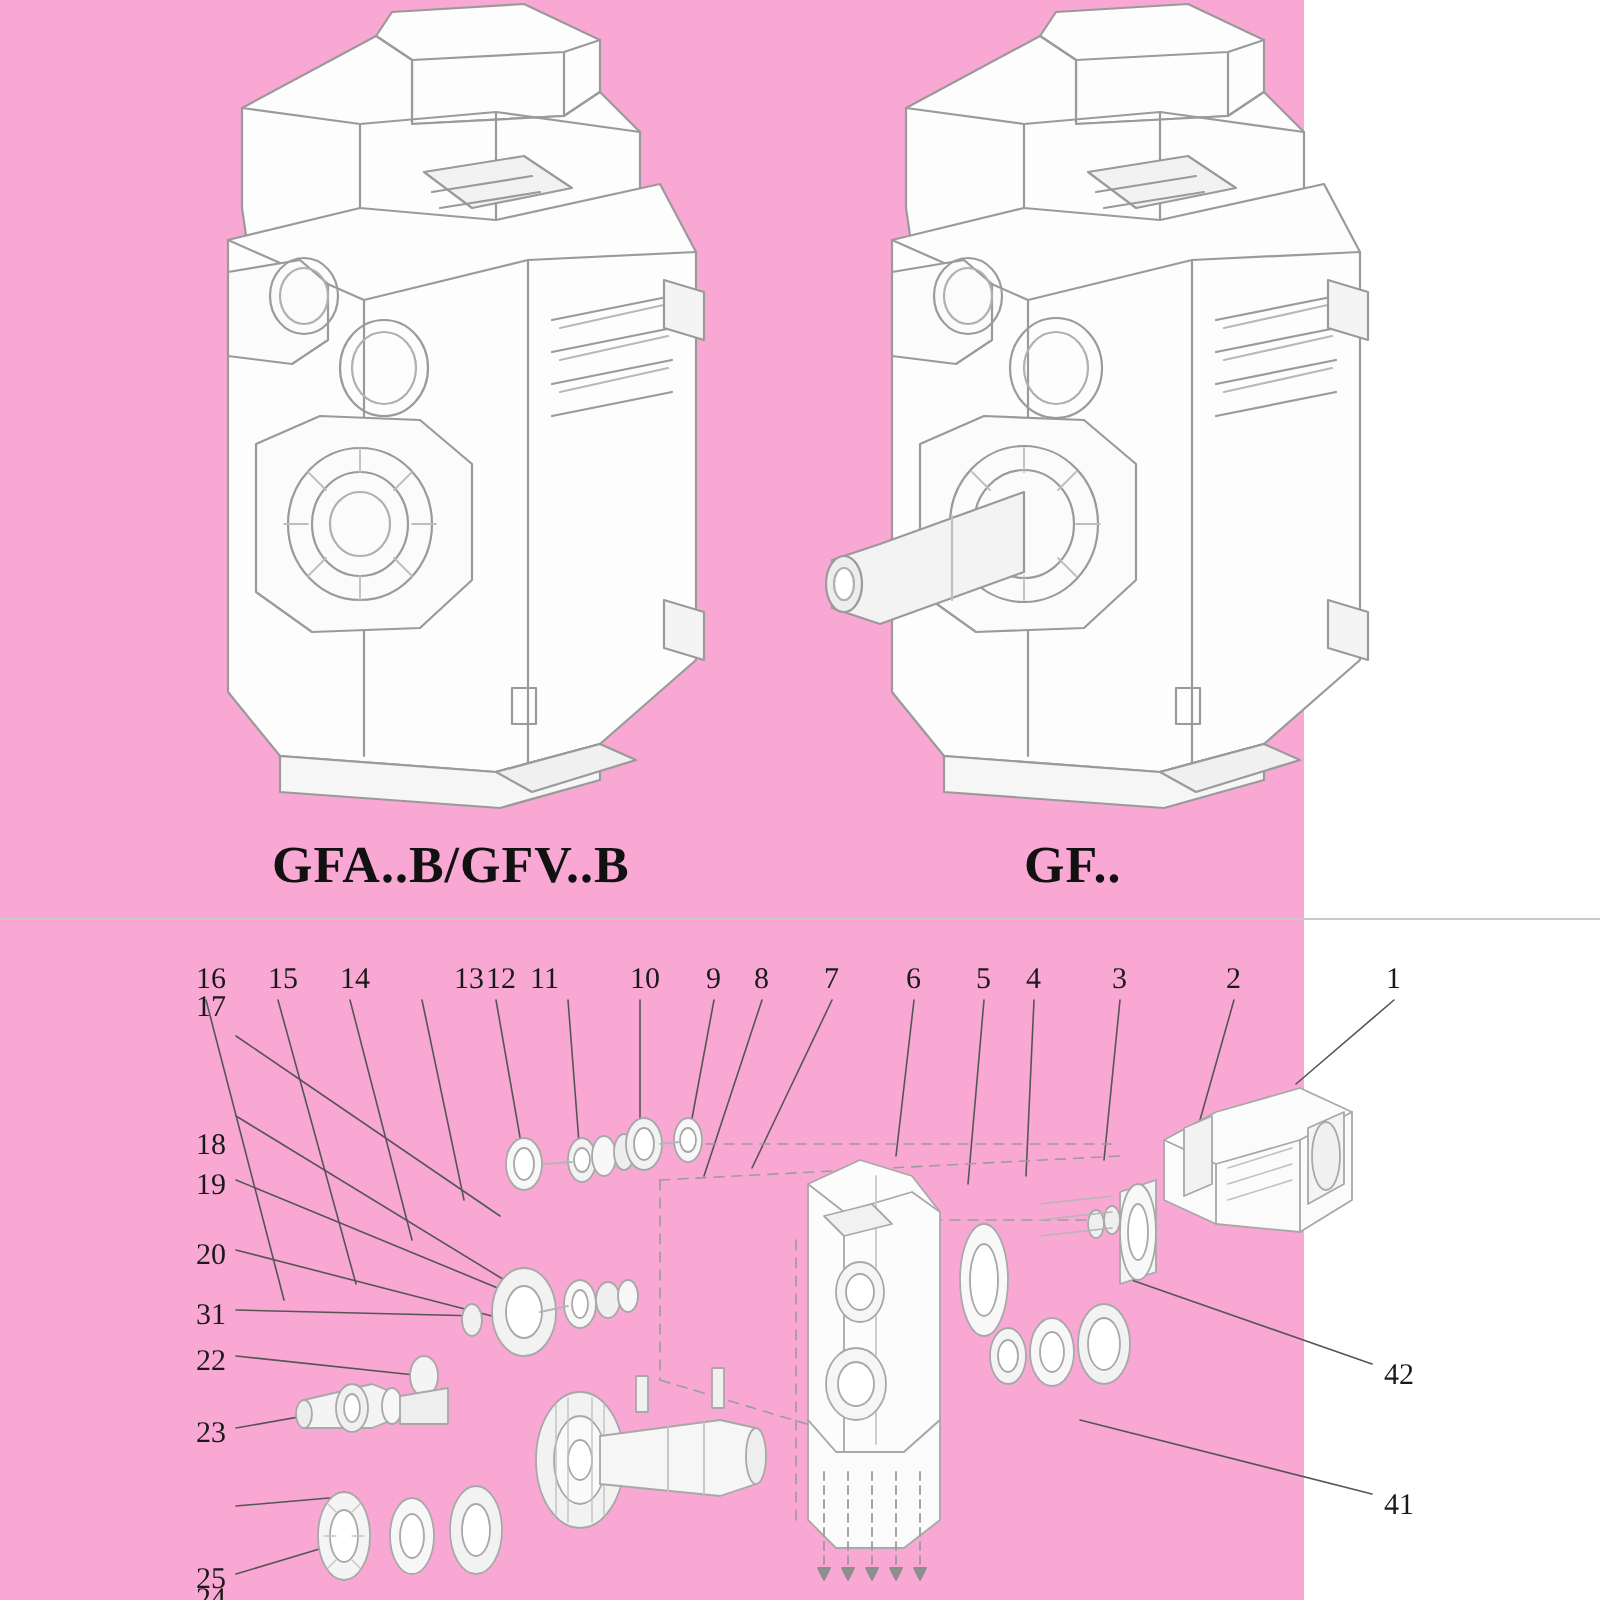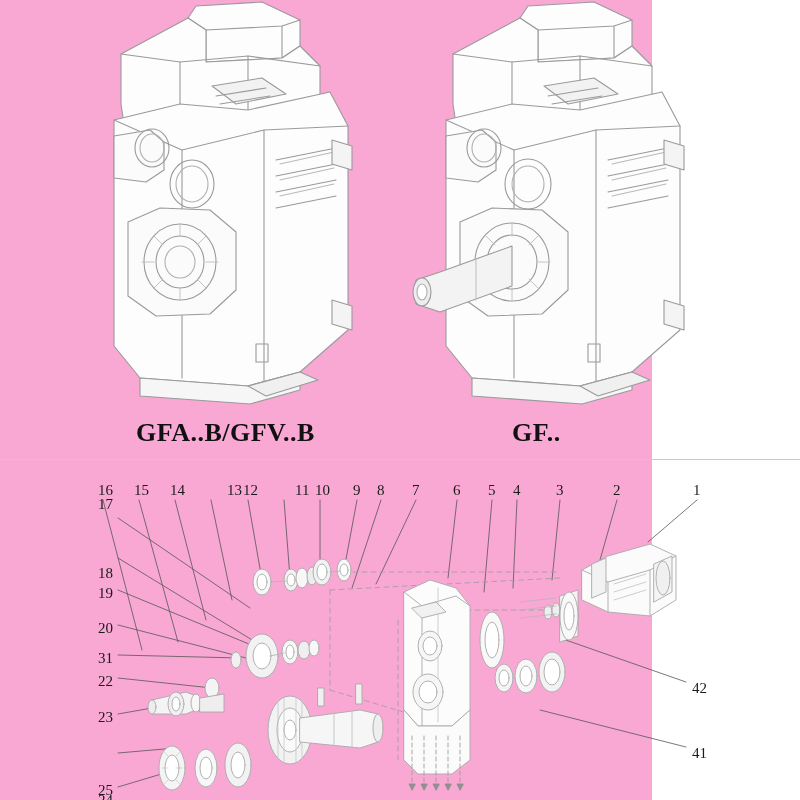--- a/index.html
+++ b/index.html
@@ -402,21 +402,21 @@
       </g>
     </svg>
   </div>
 
   <div>
     <div class="lbl" style="left:98px;  top:482px;">16</div>
     <div class="lbl" style="left:134px; top:482px;">15</div>
     <div class="lbl" style="left:170px; top:482px;">14</div>
     <div class="lbl" style="left:206px; top:482px;margin-left:21px;">13</div>
     <div class="lbl" style="left:243px; top:482px;">12</div>
-    <div class="lbl" style="left:295px; top:482px;">11</div>
+    <div class="lbl" style="left:265px; top:482px;">11</div>
     <div class="lbl" style="left:315px; top:482px;text-align:right;">10</div>
     <div class="lbl" style="left:353px; top:482px;">9</div>
     <div class="lbl" style="left:377px; top:482px;">8</div>
     <div class="lbl" style="left:412px; top:482px;">7</div>
     <div class="lbl" style="left:453px; top:482px;">6</div>
     <div class="lbl" style="left:488px; top:482px;">5</div>
     <div class="lbl" style="left:513px; top:482px;">4</div>
     <div class="lbl" style="left:556px; top:482px;">3</div>
     <div class="lbl" style="left:613px; top:482px;">2</div>
     <div class="lbl" style="left:693px; top:482px;">1</div>

